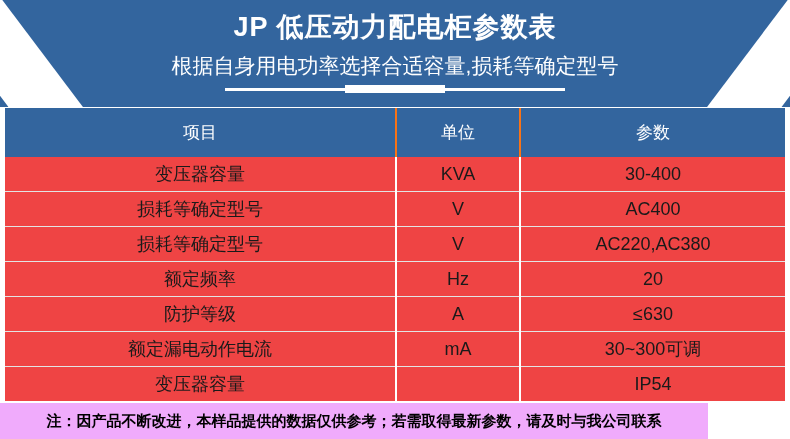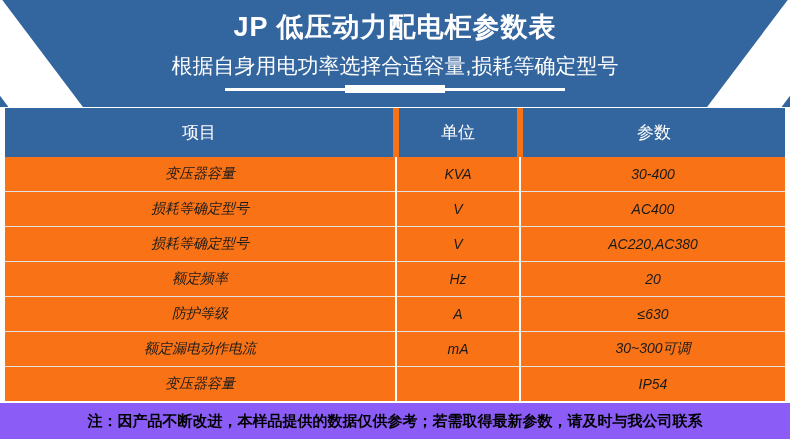--- a/index.html
+++ b/index.html
@@ -45,39 +45,38 @@
     position:absolute;left:5px;top:108px;width:780px;
     border-collapse:collapse;table-layout:fixed;
   }
   .table col.c1{width:391px;}
   .table col.c2{width:124px;}
   .table col.c3{width:265px;}
 
   .table thead th{
     height:49px;background:#33659e;color:#ffffff;
     font-size:17px;font-weight:normal;text-align:center;
-    border-right:6px solid #f97316;padding:0;
+    border-right:2px solid #f97316;padding:0;
   }
   .table thead th:last-child{border-right:none;}
 
   .table tbody td{
-    height:34px;background:#f97316;color:#1a1a1a;
-    font-size:14px;font-weight:normal;text-align:center;
+    height:34px;background:#ef4444;color:#1a1a1a;
+    font-size:18px;font-weight:normal;text-align:center;
     border-bottom:1px solid #e3e3e3;
     border-right:2px solid #ffffff;
     padding:0;
-    font-style:italic;
   }
   .table tbody td:last-child{border-right:none;}
   .table tbody tr:last-child td{border-bottom:none;}
 
   
   .note{
-    position:absolute;left:0;top:403px;width:790px;height:36px;
-    background:#8b5cf6;color:#000000;
+    position:absolute;left:0;top:403px;width:708px;height:36px;
+    background:#f0abfc;color:#000000;
     font-size:15px;font-weight:bold;
     display:flex;align-items:center;justify-content:center;
     white-space:nowrap;letter-spacing:0px;
   }
 </style>
 </head>
 <body>
 
 <div class="page">
 

